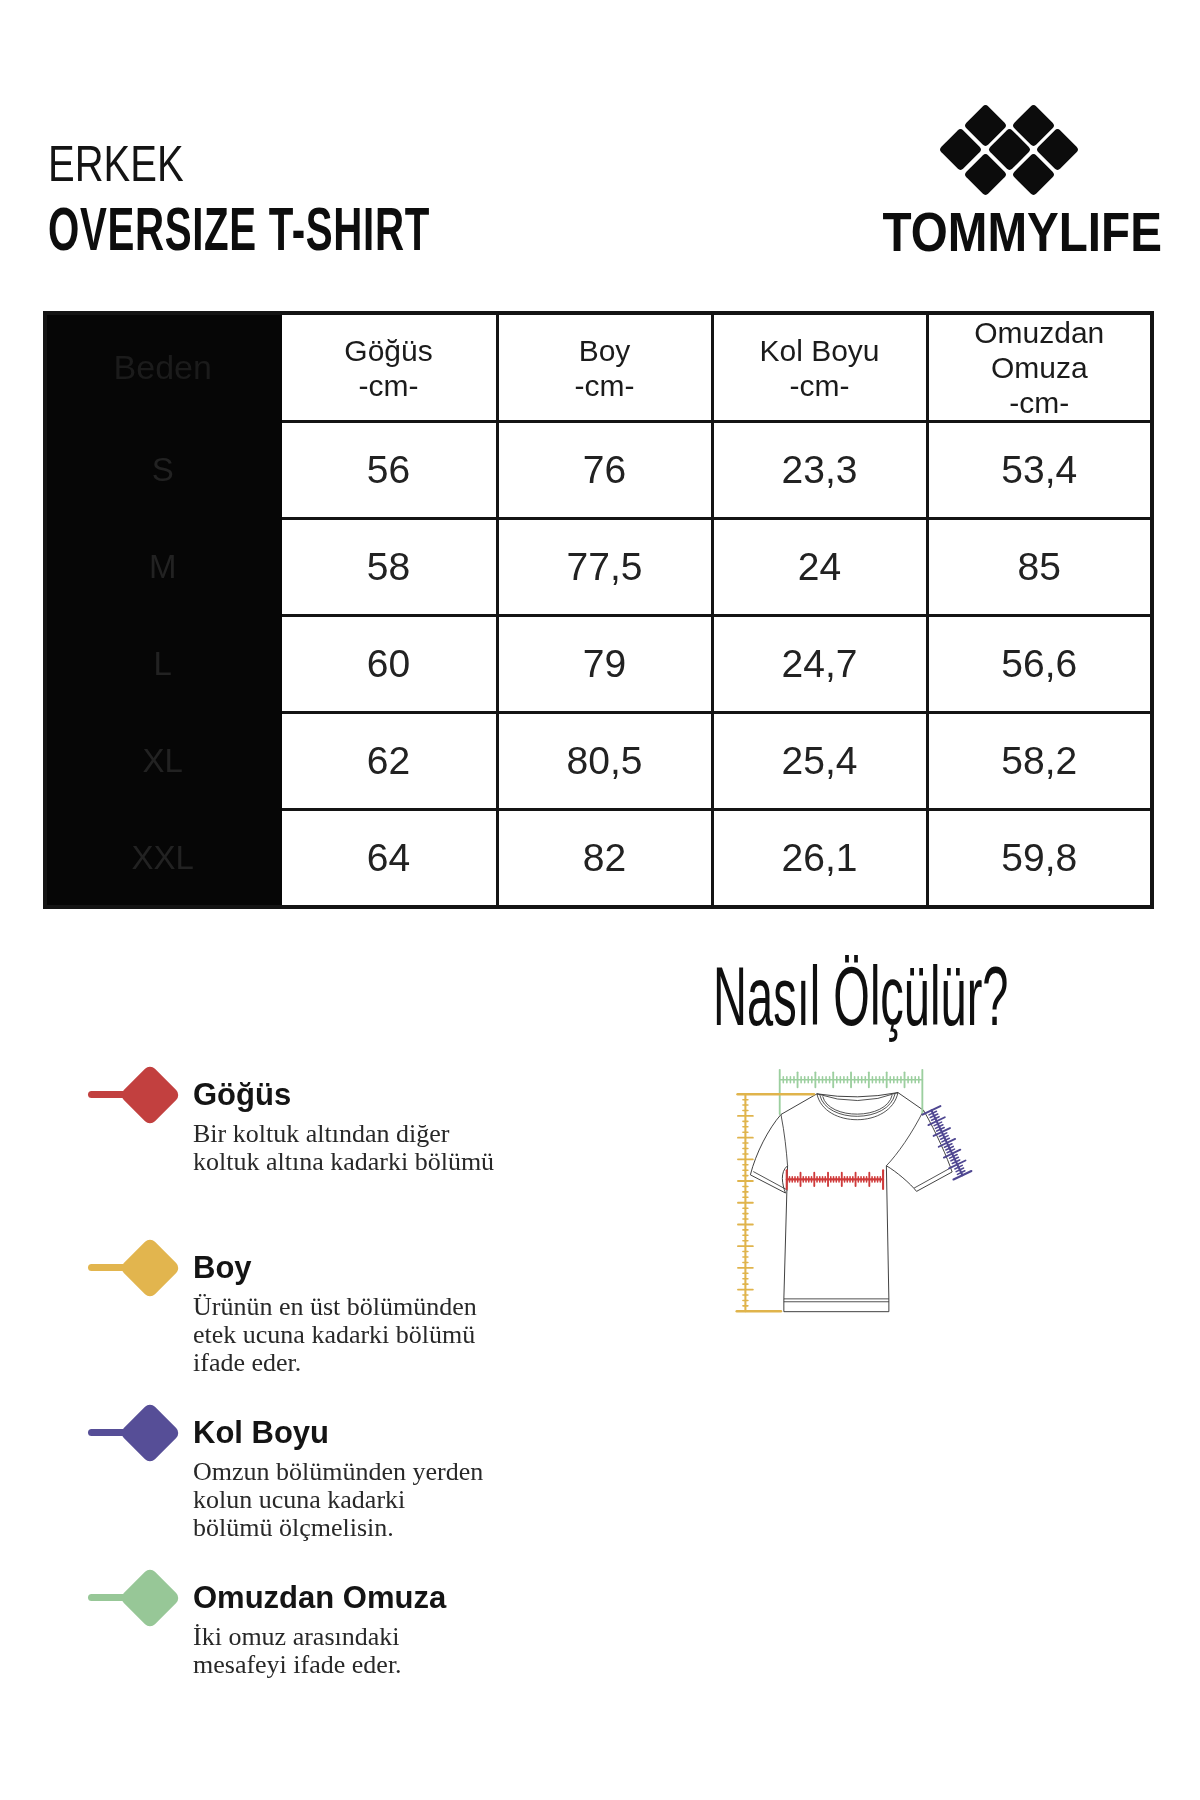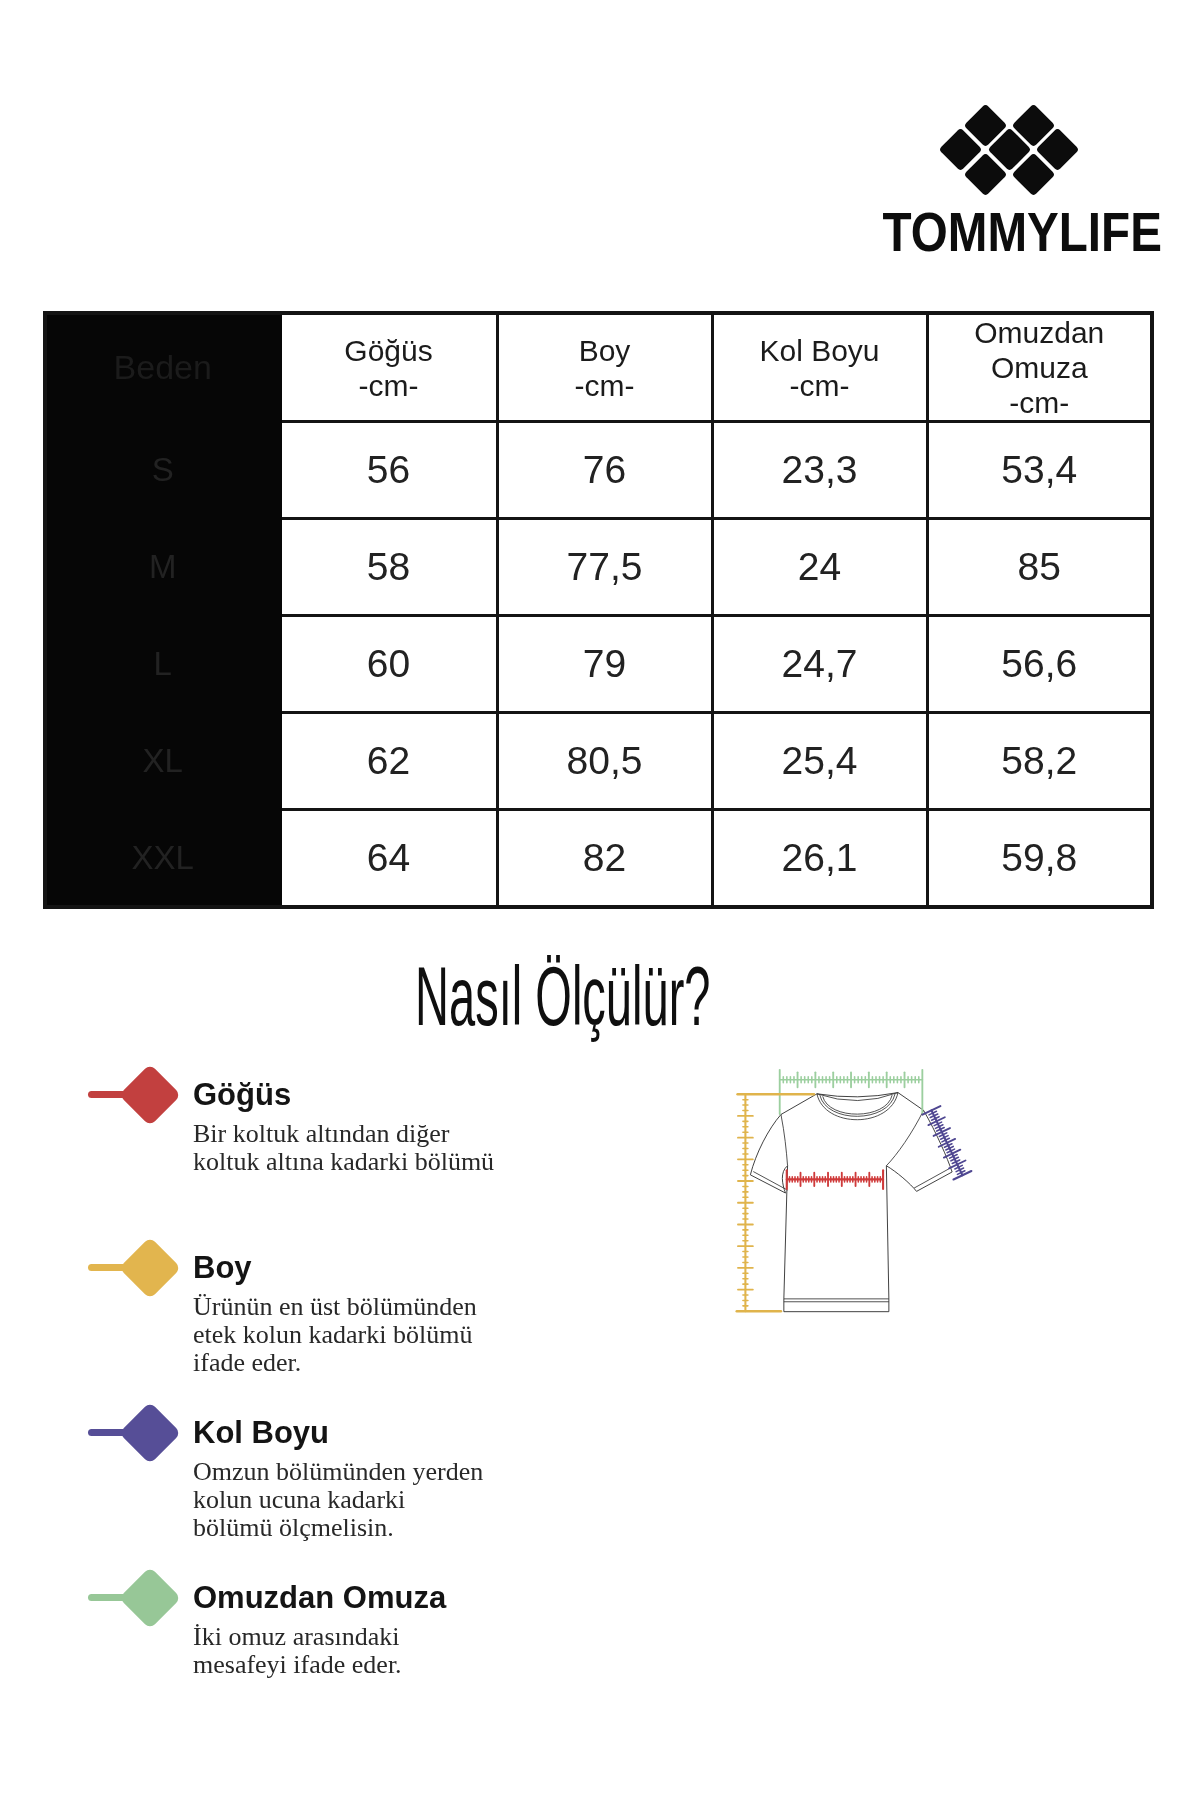--- a/index.html
+++ b/index.html
@@ -29,21 +29,21 @@
   table.size-table{border:4px solid #141414;}
   th.h-cell{height:95px;font-size:30px;line-height:35px;color:#1b1b1b;}
   th.h-cell .unit{display:block;font-size:30px;}
   th.h-cell .lbl{display:block;margin:0 auto;max-width:180px;}
   td.v-cell{height:94px;font-size:39px;color:#222;}
   .col-beden{background:#060606;color:#ffffff;border-color:#060606 !important;}
   th.col-beden{font-size:34px;font-weight:400;}
   td.col-beden{font-size:33px;font-weight:400;}
 
   
-  .measure-title{position:absolute;left:0;top:948px;width:1125px;text-align:center;
+  .measure-title{position:absolute;left:0;top:948px;width:1125px;text-align:right;
                  font-size:84px;font-weight:400;color:#0f0f0f;line-height:96px;}
   .measure-title span{display:inline-block;transform:scaleX(0.56);transform-origin:50% 50%;
                       white-space:nowrap;}
 
   
   .legend-item{position:absolute;left:88px;width:440px;}
   .legend-marker{position:absolute;left:0;top:0;width:95px;height:40px;}
   .legend-line{position:absolute;left:0;top:16px;width:58px;height:7px;border-radius:4px;}
   .legend-diamond{position:absolute;left:40px;top:-2px;width:44px;height:44px;border-radius:7px;
                   transform:rotate(45deg);}
@@ -55,20 +55,24 @@
   
   svg.shirt-svg{position:absolute;left:540px;top:1050px;}
   .shirt-line{fill:none;stroke:#2e2e2e;stroke-width:2px;}
   .shirt-fill{fill:#ffffff;stroke:#2e2e2e;stroke-width:2.2px;stroke-linejoin:round;}
 </style>
 </head>
 <body>
 
 <div class="page">
 
+  <div class="title-block">
+    <div class="category">ERKEK</div>
+    <div class="product">OVERSIZE T-SHIRT</div>
+  </div>
 
   <div class="brand-block">
     <div class="logo-cluster">
         <div class="logo-diamond" style="left: 6.5px; top: 30.5px;"></div>
         <div class="logo-diamond" style="left: 31.5px; top: 6.5px;"></div>
         <div class="logo-diamond" style="left: 31.5px; top: 55.5px;"></div>
         <div class="logo-diamond" style="left: 55.5px; top: 30.5px;"></div>
         <div class="logo-diamond" style="left: 79.5px; top: 6.5px;"></div>
         <div class="logo-diamond" style="left: 79.5px; top: 55.5px;"></div>
         <div class="logo-diamond" style="left: 103.5px; top: 30.5px;"></div>
@@ -162,21 +166,21 @@
 
   <div class="legend-item" style="top:1248px">
     <div class="legend-marker">
       <div class="legend-line" style="background: rgb(226, 181, 78);"></div>
       <div class="legend-diamond" style="background: rgb(226, 181, 78);"></div>
     </div>
     <div class="legend-text">
       <div class="legend-title">Boy</div>
       <div class="legend-desc">
         <div>Ürünün en üst bölümünden</div>
-        <div>etek kolun kadarki bölümü</div>
+        <div>etek ucuna kadarki bölümü</div>
         <div>ifade eder.</div>
       </div>
     </div>
   </div>
 
   <div class="legend-item" style="top:1413px">
     <div class="legend-marker">
       <div class="legend-line" style="background: rgb(86, 78, 151);"></div>
       <div class="legend-diamond" style="background: rgb(86, 78, 151);"></div>
     </div>

